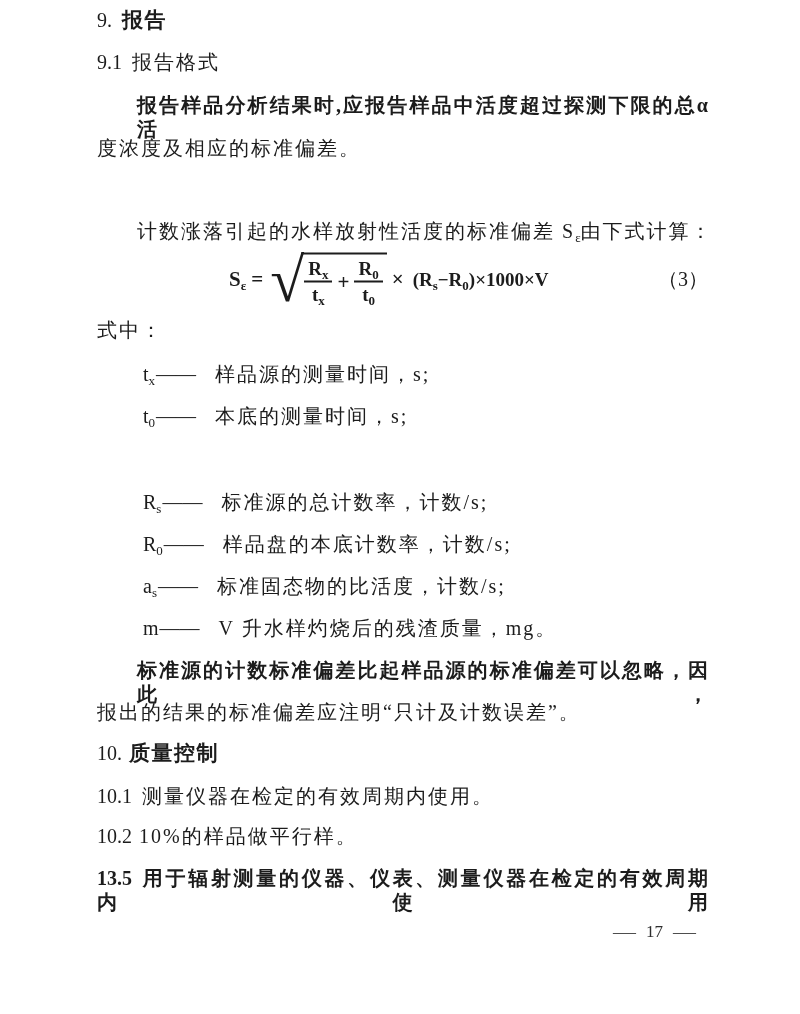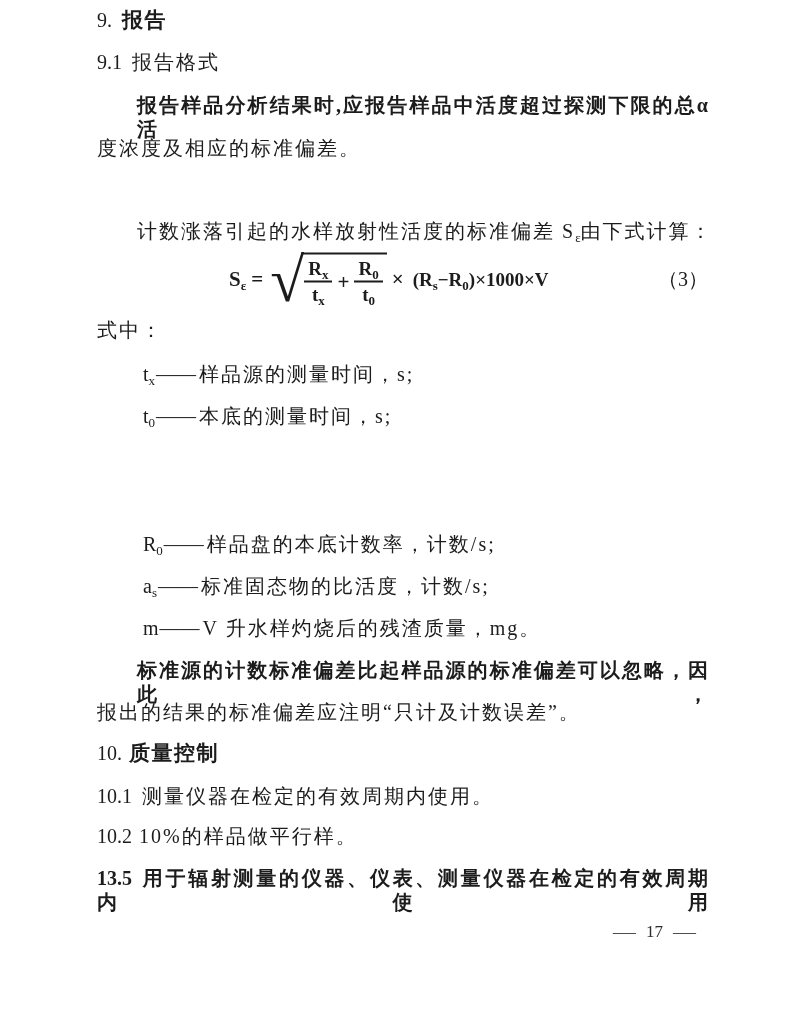--- a/index.html
+++ b/index.html
@@ -35,21 +35,21 @@
   .hnum-tight { letter-spacing: 0; margin-right: 7px; }
   .hbold { font-weight: bold; font-size: 21px; letter-spacing: 1.5px; }
   sub.sb {
     font-size: 13px;
     letter-spacing: 0;
     vertical-align: -4px;
     line-height: 0;
   }
   .vb { letter-spacing: 0; }
   .dash { letter-spacing: 0; margin: 0 1px; }
-  .deftxt { margin-left: 2px; }
+  .deftxt { margin-left: 18px; }
 
   
   .formula {
     position: absolute;
     left: 97px; top: 246px;
     width: 613px; height: 66px;
   }
   .frm {
     position: absolute; left: 132px; top: 50%;
     transform: translateY(-50%);
@@ -142,20 +142,23 @@
   </div>
 
   <div class="ln" style="top:318px">式中：</div>
 
   <div class="ln" style="top:362px;left:143px">
     <span class="vb">t</span><sub class="sb">x</sub><span class="dash">——</span><span class="deftxt">样品源的测量时间，s;</span>
   </div>
   <div class="ln" style="top:404px;left:143px">
     <span class="vb">t</span><sub class="sb">0</sub><span class="dash">——</span><span class="deftxt">本底的测量时间，s;</span>
   </div>
+  <div class="ln" style="top:490px;left:143px">
+    <span class="vb">R</span><sub class="sb">s</sub><span class="dash">——</span><span class="deftxt">标准源的总计数率，计数/s;</span>
+  </div>
   <div class="ln" style="top:532px;left:143px">
     <span class="vb">R</span><sub class="sb">0</sub><span class="dash">——</span><span class="deftxt">样品盘的本底计数率，计数/s;</span>
   </div>
   <div class="ln" style="top:574px;left:143px">
     <span class="vb">a</span><sub class="sb">s</sub><span class="dash">——</span><span class="deftxt">标准固态物的比活度，计数/s;</span>
   </div>
   <div class="ln" style="top:616px;left:143px">
     <span class="vb">m</span><sub class="sb"></sub><span class="dash">——</span><span class="deftxt">V 升水样灼烧后的残渣质量，mg。</span>
   </div>
 

